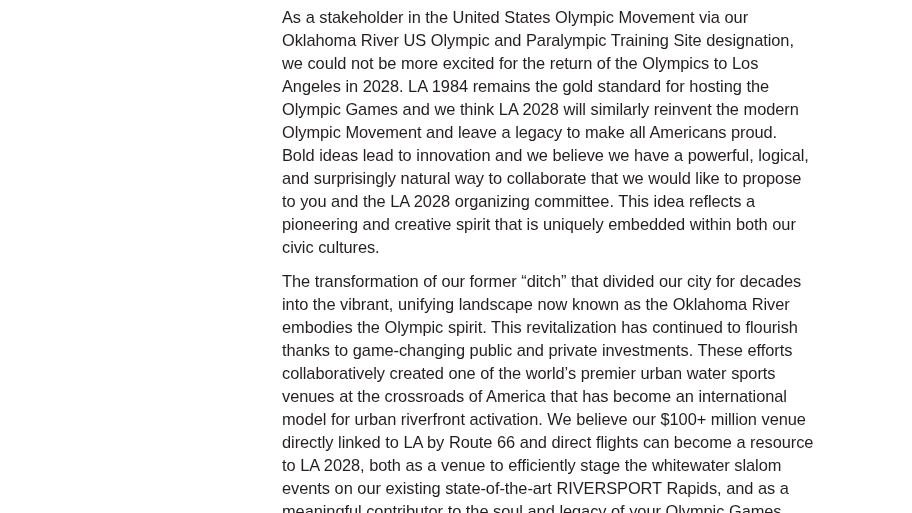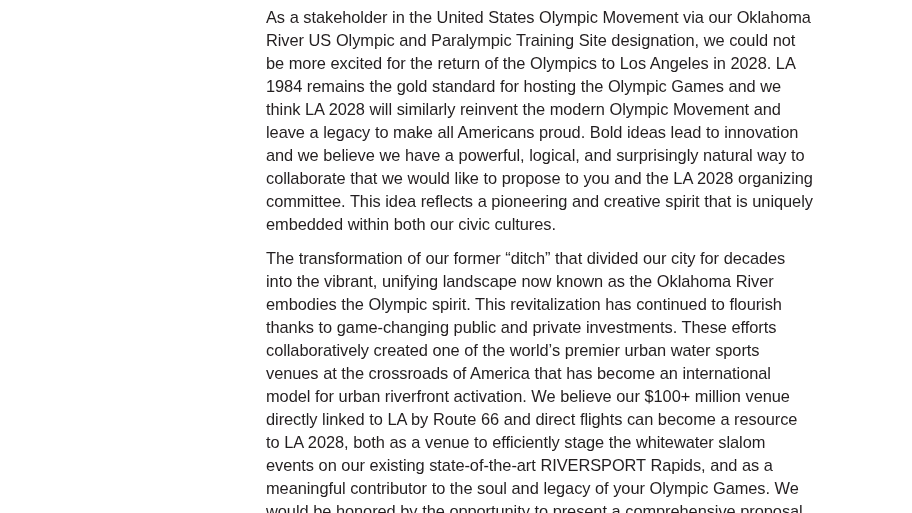--- a/index.html
+++ b/index.html
@@ -21,21 +21,21 @@
     background: #ffffff;
     overflow: hidden;
   }
   .text-column {
     position: absolute;
     left: 266px;
     top: 6px;
     width: 548px;
   }
   .para {
-    margin: 0 0 11px 0;
+    margin: 0 0 11px 16px;
     font-size: 16.4px;
     line-height: 23px;
     color: #231f20;
     text-align: left;
     letter-spacing: -0.06px;
     word-spacing: 0.15px;
     font-weight: 400;
     -webkit-font-smoothing: antialiased;
   }
   .para:last-child {

